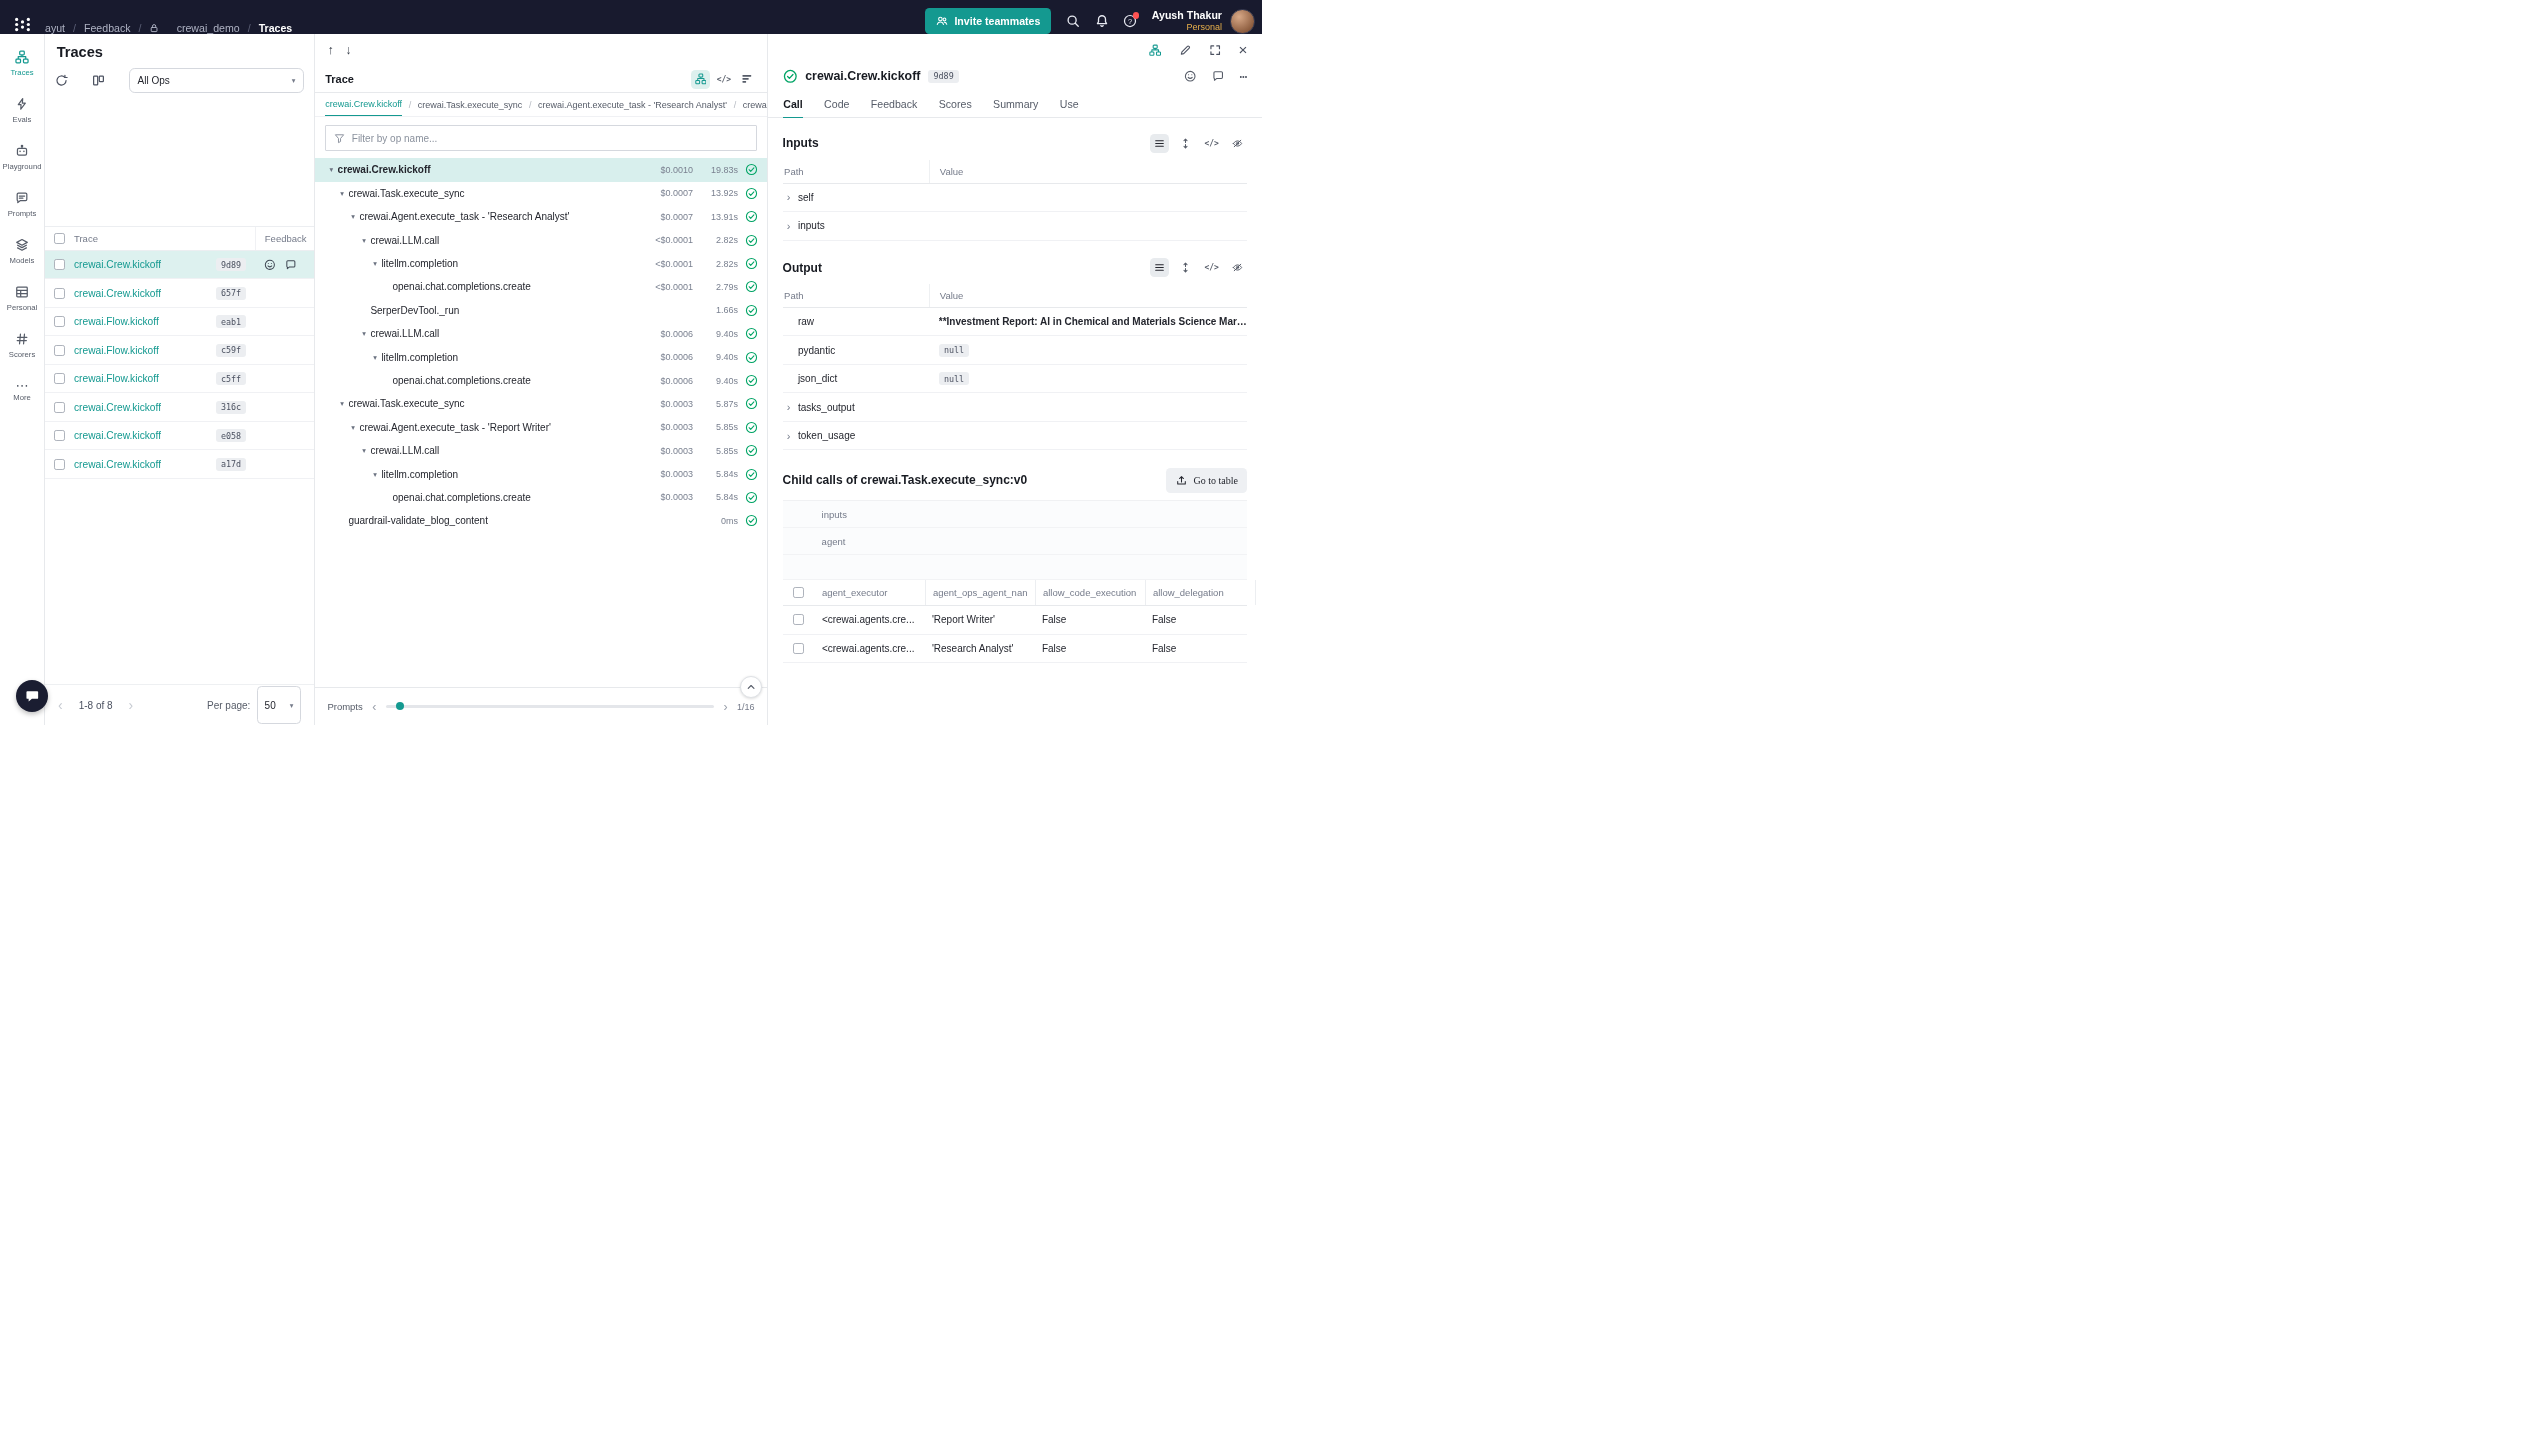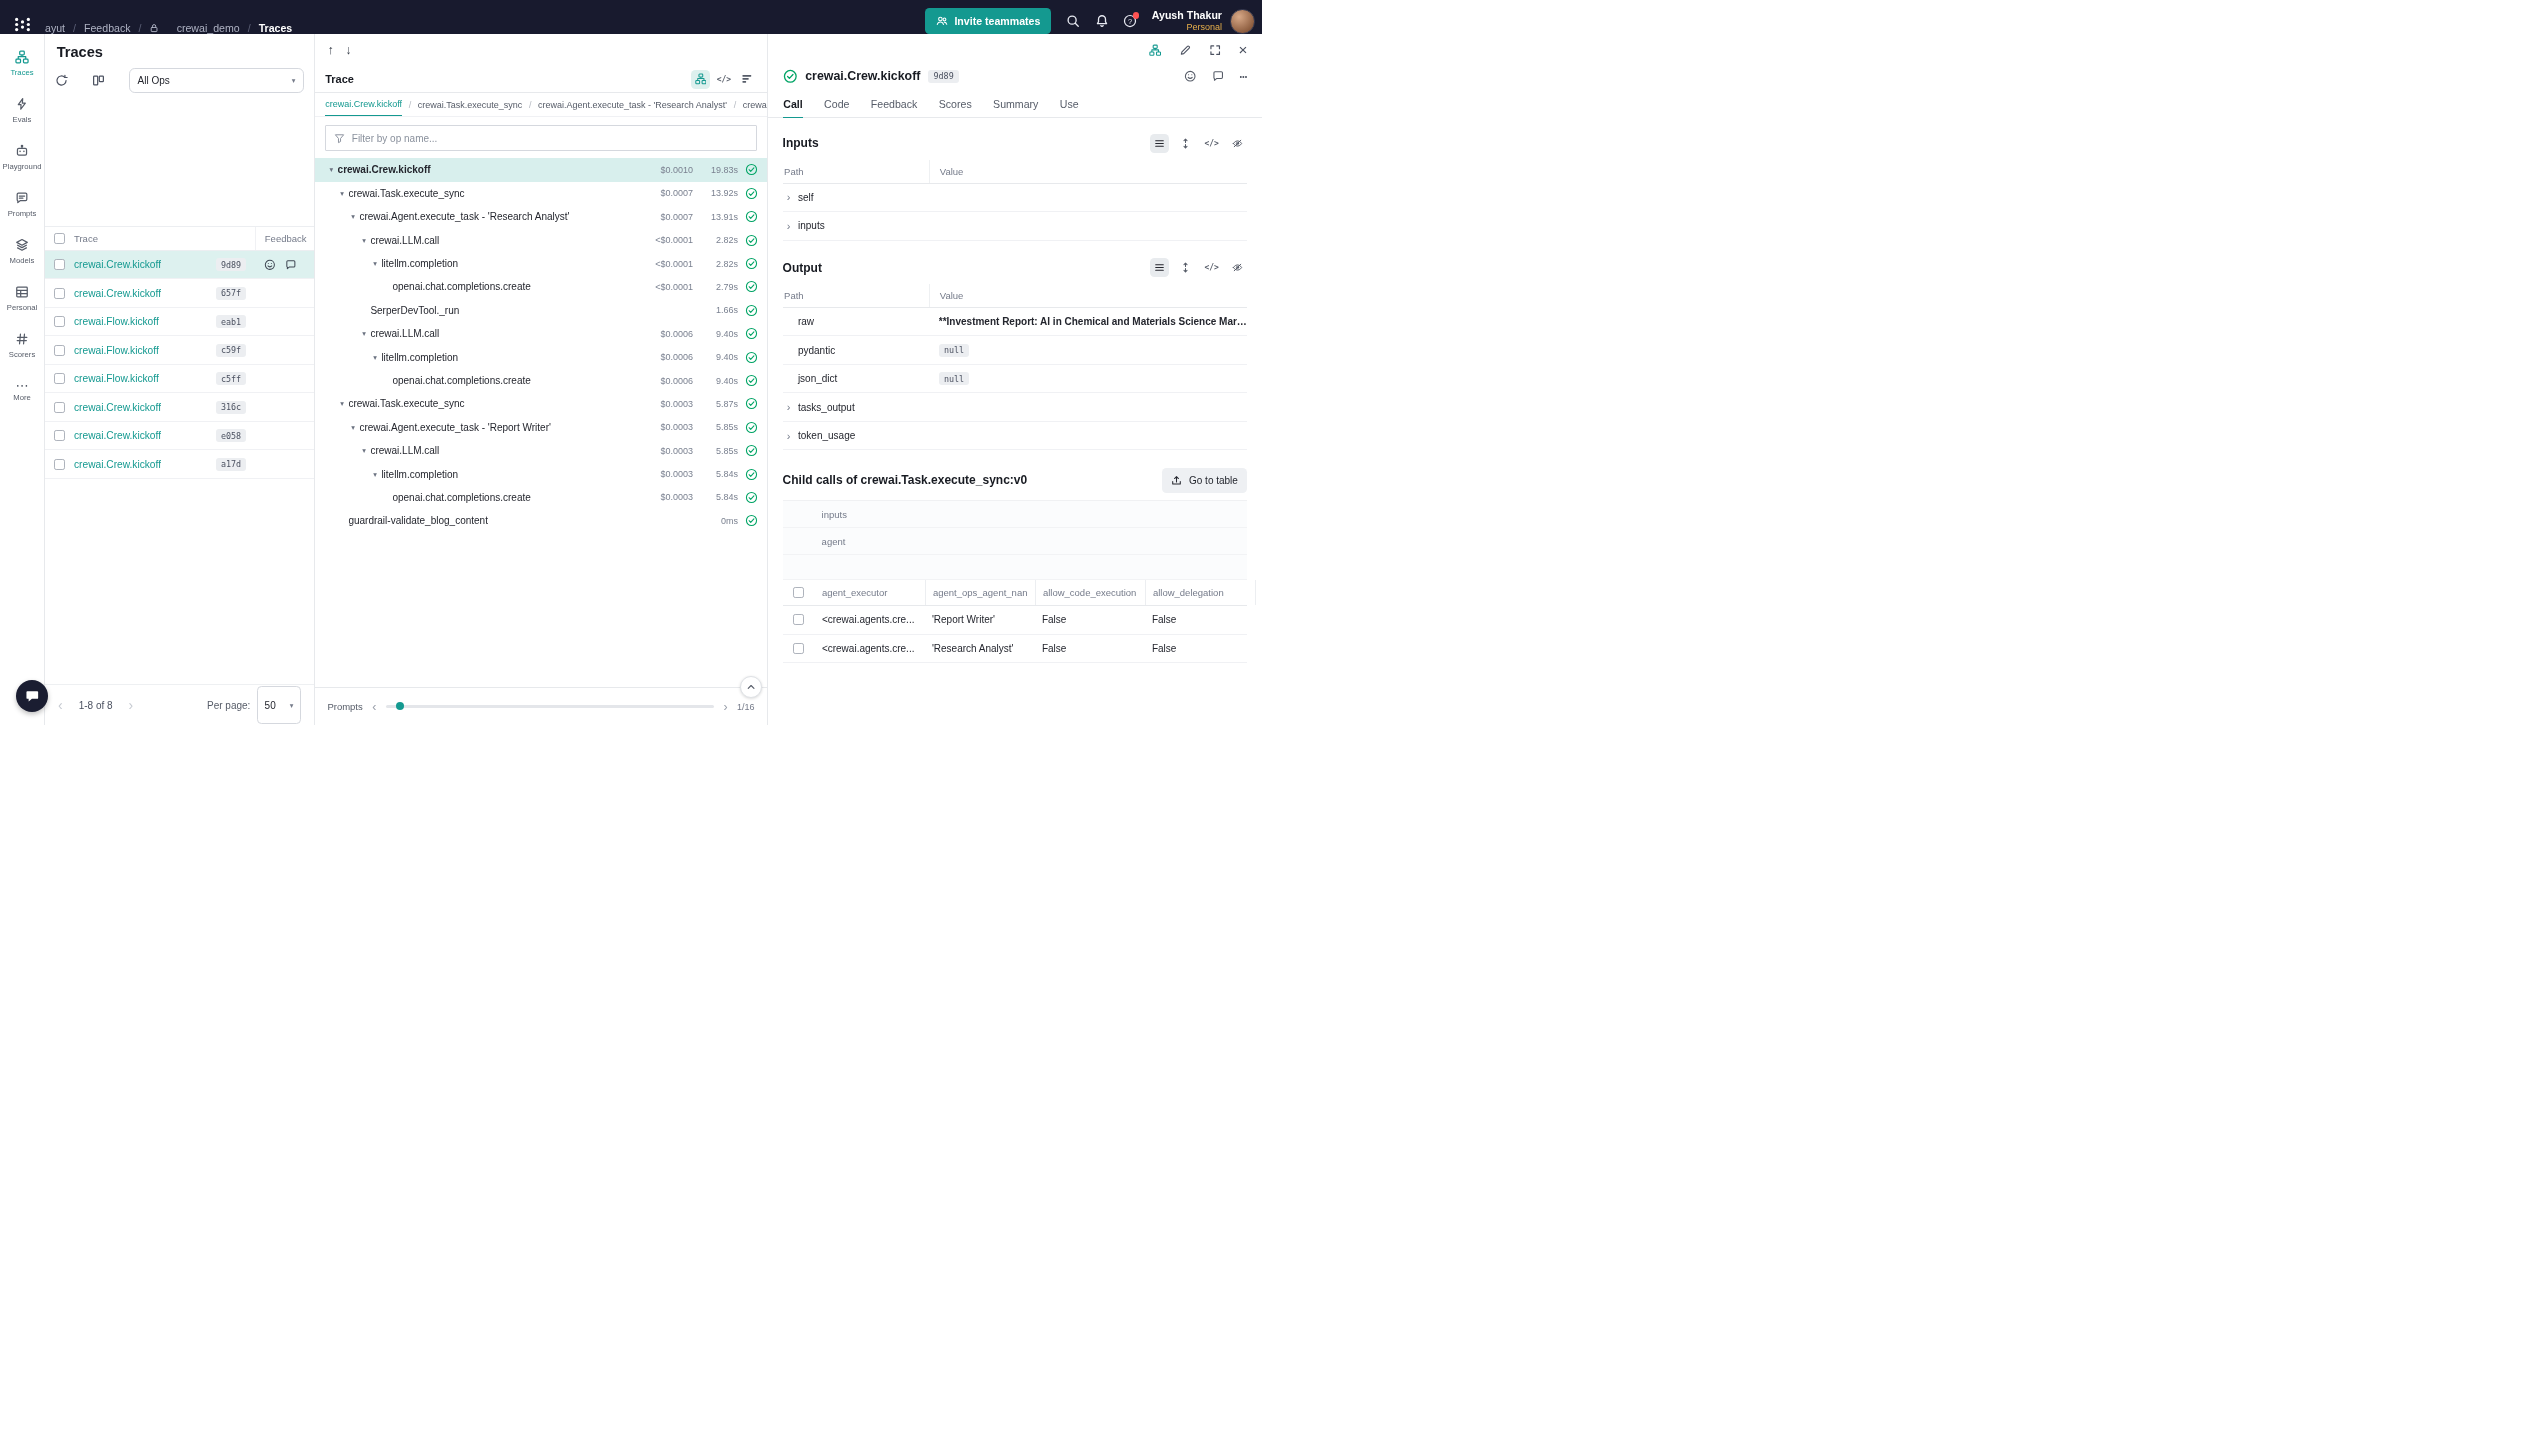--- a/index.html
+++ b/index.html
@@ -116,21 +116,21 @@
   .icgroup .icbtn.active{background:#e8ebee;color:#24262e}
   .kv{margin-bottom:17.5px}
   .kv-headrow{display:flex;align-items:center;height:23.4px;color:#757b8a;font-size:9.5px;border-bottom:0.7px solid #e7e9ec}
   .kv-path{width:146px;flex:0 0 146px;display:flex;align-items:center;gap:5.1px;padding-left:1.5px}
   .kv-val{flex:1;min-width:0;padding-left:10.2px;display:flex;align-items:center}
   .kv-headrow .kv-val{border-left:0.7px solid #eef0f2;align-self:stretch}
   .kv-row{display:flex;align-items:center;height:28.5px;border-bottom:0.7px solid #f0f1f4;font-size:10px;color:#24262e}
   .kv-chev{color:#757b8a;font-size:11px;width:8.8px;display:inline-flex;justify-content:center;cursor:pointer}
   .kv-path.plain{padding-left:15.3px}
   .raw-val{white-space:nowrap;overflow:hidden;text-overflow:ellipsis;font-weight:600}
-  .gtbtn{display:flex;align-items:center;gap:6.6px;background:#eef0f3;border:0;border-radius:4.4px;height:25px;padding:0 9.5px;font-size:10px;color:#24262e;font-family:Liberation Sans, sans-serif;cursor:pointer}
+  .gtbtn{display:flex;align-items:center;gap:6.6px;background:#eef0f3;border:0;border-radius:4.4px;height:25px;padding:0 9.5px;font-size:10px;color:#24262e;font-family:Liberation Serif, serif;cursor:pointer}
   .cc-table{border-top:0.7px solid #f0f1f3}
   .cc-group{height:27px;display:flex;align-items:center;background:#fbfcfd;border-bottom:0.7px solid #f2f3f5;color:#757b8a;font-size:9.5px;padding-left:39px}
   .cc-blank{height:25px;background:#fbfcfd;border-bottom:0.7px solid #f2f3f5}
   .cc-cols{display:flex;align-items:center;height:26px;color:#757b8a;font-size:9.5px;border-bottom:0.7px solid #e7e9ec}
   .cc-cb{width:32px;flex:0 0 32px;display:flex;justify-content:center}
   .cc-col{width:110px;flex:0 0 110px;padding:0 7.3px;white-space:nowrap;overflow:hidden;text-overflow:ellipsis;align-self:stretch;display:flex;align-items:center}
   .cc-col.last{flex:1;width:auto}
   .cc-cols .cc-col + .cc-col{border-left:0.7px solid #eceef1}
   .cc-row{display:flex;align-items:center;height:28.5px;border-bottom:0.7px solid #f0f1f4;font-size:10px;color:#24262e}
 </style>

